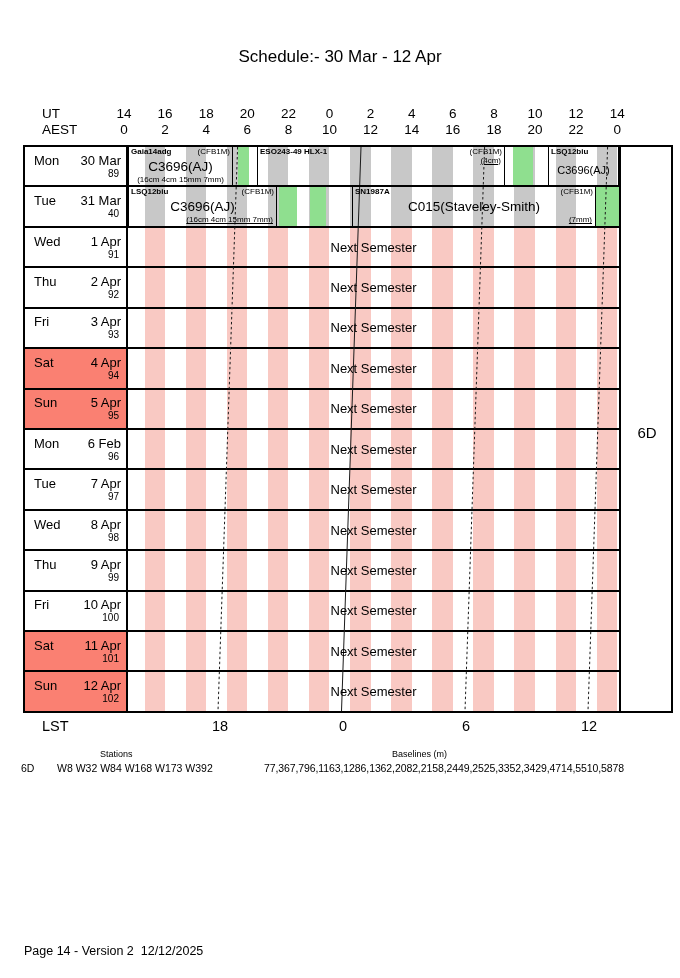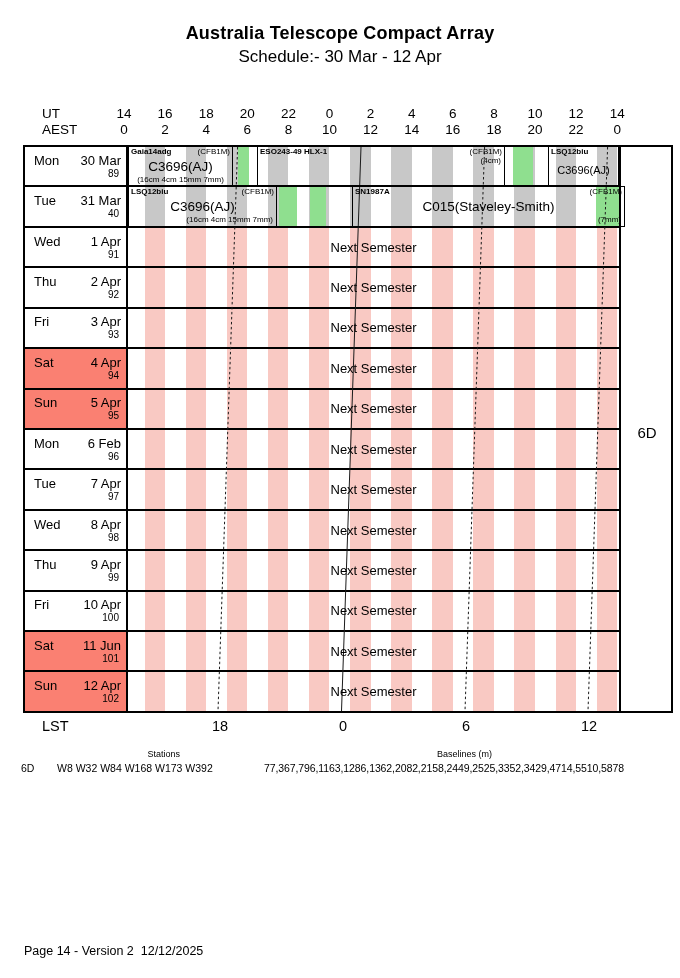--- a/index.html
+++ b/index.html
@@ -32,35 +32,34 @@
   .blk{position:absolute;top:-1px;bottom:-1px;border:1.5px solid #000;box-sizing:border-box;
        display:flex;flex-direction:column;z-index:5;}
   .blk-top{display:flex;justify-content:space-between;padding:1px 2px 0 2px;
            font-size:8px;line-height:8.5px;white-space:nowrap;}
   .blk-proj{font-weight:bold;}
   .blk-main{flex:1;display:flex;align-items:center;justify-content:center;
             font-size:13.5px;line-height:13px;white-space:nowrap;}
   .blk.sm .blk-main{font-size:11px;}
   .blk-bands{font-size:8px;line-height:8.5px;padding:0 3px 1px 3px;white-space:nowrap;}
   .bands-center{text-align:center;}
-  .bands-right{text-align:right;}
+  .bands-right{text-align:right;text-decoration:underline;}
   .lst-svg{position:absolute;left:103px;top:0;width:491px;height:564px;z-index:4;
            pointer-events:none;}
   .config-label{position:absolute;left:622px;top:424px;width:50px;text-align:center;
                 font-size:15px;}
-  .small-head{position:absolute;font-size:9px;text-align:right;}
+  .small-head{position:absolute;font-size:9px;text-align:left;}
   .small-text{position:absolute;font-size:10.5px;white-space:pre;}
   .footer{position:absolute;left:24px;top:944px;font-size:12.5px;white-space:pre;}
 </style>
 </head>
 <body>
 
 <div class="page" style="--weekend: #fa8072; --pink: #f9c9c3; --gray: #c8c8c8; --green: #8fdf8f;">
 
-  <div class="title">Australia Telescope Compact Array</div>
   <div class="subtitle">Schedule:- 30 Mar - 12 Apr</div>
 
   <div class="axis-label" style="top:106px;">UT</div>
   <div class="axis-label" style="top:122px;">AEST</div>
   <div id="top-ticks">
       <div class="tick" style="left: 124px; top: 106px;">14</div>
       <div class="tick" style="left: 124px; top: 122px;">0</div>
       <div class="tick" style="left: 165.1px; top: 106px;">16</div>
       <div class="tick" style="left: 165.1px; top: 122px;">2</div>
       <div class="tick" style="left: 206.2px; top: 106px;">18</div>
@@ -161,21 +160,21 @@
             <div class="green" style="left: 182px; width: 16px;"></div>
             <div class="green" style="left: 468px; width: 23px;"></div>
             <div class="blk lg" style="left: 0px; width: 149px;">
               <div class="blk-top">
                 <span class="blk-proj">LSQ12biu</span>
                 <span>(CFB1M)</span>
               </div>
               <div class="blk-main">C3696(AJ)</div>
               <div class="blk-bands bands-right">(16cm 4cm 15mm 7mm)</div>
             </div>
-            <div class="blk lg" style="left: 224px; width: 273px;">
+            <div class="blk lg" style="left: 224px; width: 244px;">
               <div class="blk-top">
                 <span class="blk-proj">SN1987A</span>
                 <span>(CFB1M)</span>
               </div>
               <div class="blk-main">C015(Staveley-Smith)</div>
               <div class="blk-bands bands-right">(7mm)</div>
             </div>
           </div>
         </div>
         <div class="row">
@@ -415,21 +414,21 @@
             <div class="stripe pink" style="left: 386.45px; width: 20.55px;"></div>
             <div class="stripe pink" style="left: 427.55px; width: 20.55px;"></div>
             <div class="stripe pink" style="left: 468.65px; width: 20.55px;"></div>
             <div class="nextsem">Next Semester</div>
           </div>
         </div>
         <div class="row">
           <div class="daycell weekend">
             <div class="dline1">
               <span>Sat</span>
-              <span>11 Jun</span>
+              <span>11 Apr</span>
             </div>
             <div class="dline2">101</div>
           </div>
           <div class="timeline">
             <div class="stripe pink" style="left: 16.55px; width: 20.55px;"></div>
             <div class="stripe pink" style="left: 57.65px; width: 20.55px;"></div>
             <div class="stripe pink" style="left: 98.75px; width: 20.55px;"></div>
             <div class="stripe pink" style="left: 139.85px; width: 20.55px;"></div>
             <div class="stripe pink" style="left: 180.95px; width: 20.55px;"></div>
             <div class="stripe pink" style="left: 222.05px; width: 20.55px;"></div>

